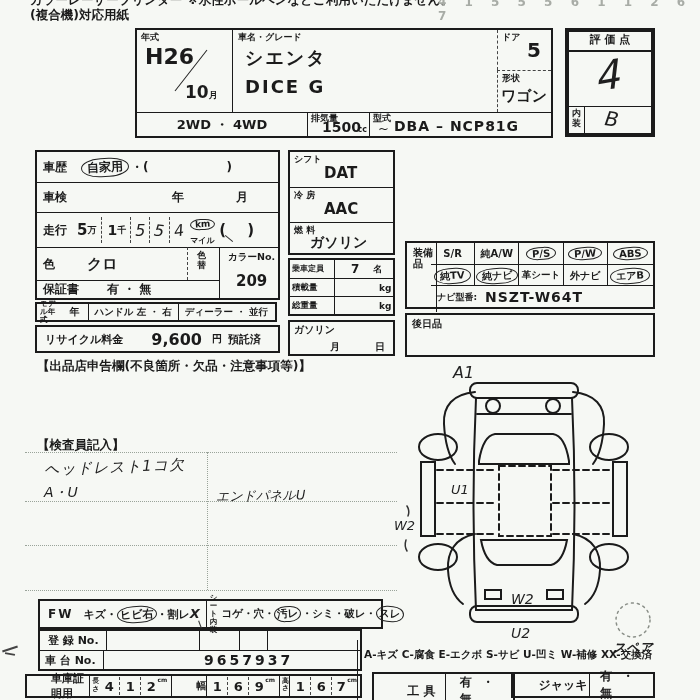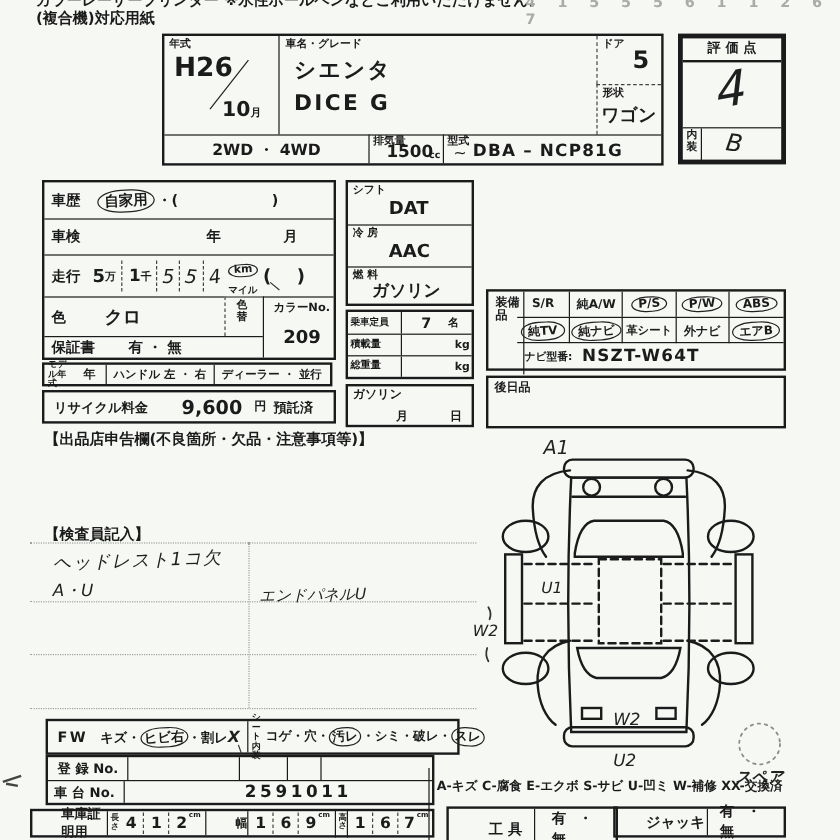--- a/index.html
+++ b/index.html
@@ -335,21 +335,21 @@
   <div class="box" style="left:38px; top:629px; width:324px; height:42px;">
     <div class="abs cell flex" style="left:0; top:0; width:320px; height:19px;">
       <span class="val br flex" style="width:58px; height:100%; align-items:center; font-size:11px; padding-left:8px;">登 録 No.</span>
       <span class="bl" style="position:absolute; left:159px; top:0; height:19px;"></span>
       <span class="bl" style="position:absolute; left:199px; top:0; height:19px;"></span>
       <span class="bl" style="position:absolute; left:227px; top:0; height:19px;"></span>
       <span class="abs" style="left:156px; top:-7px; width:8px; border-top:1.5px solid #333; transform:rotate(70deg);"></span>
     </div>
     <div class="abs cell bt flex" style="left:0; top:19px; width:320px; height:19px;">
       <span class="val br flex" style="width:58px; height:100%; align-items:center; font-size:11px; padding-left:5px;">車 台 No.</span>
-      <span class="val" style="font-size:14px; letter-spacing:3px; margin-left:100px;">2591011</span>
+      <span class="val" style="font-size:14px; letter-spacing:3px; margin-left:100px;">9657937</span>
     </div>
   </div>
 
   <div class="abs" style="left:2px; top:648px; width:16px; border-top:2px solid #444; transform:rotate(-18deg);"></div>
   <div class="abs" style="left:5px; top:653px; width:10px; border-top:2px solid #444; transform:rotate(10deg);"></div>
 
   <div class="box flex" style="left:25px; top:674px; width:337px; height:24px;">
     <span class="val br flex" style="width:70px; height:100%; align-items:center; justify-content:center; font-size:11px;">車庫証明用</span>
     <span class="stack" style="width:1.1em; font-size:7px; margin-left:2px;">長さ</span>
     <span class="flex" style="height:100%;">

